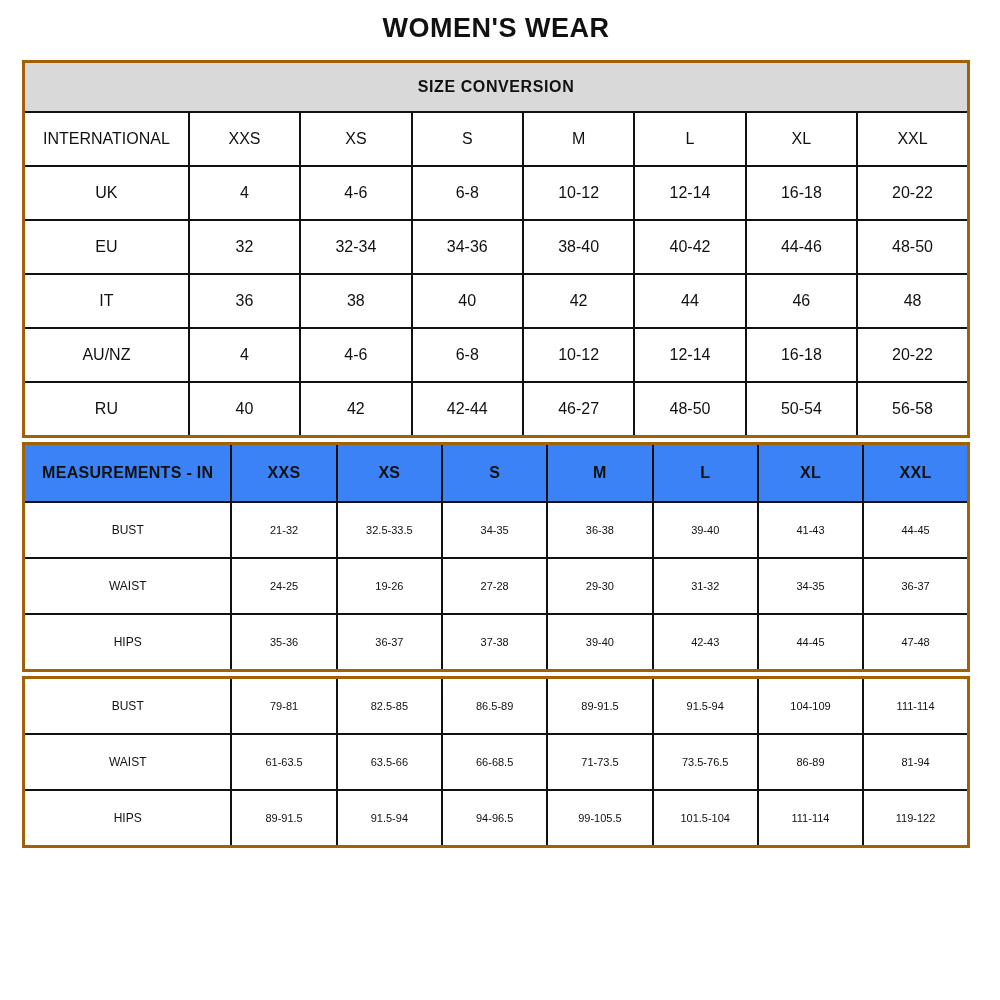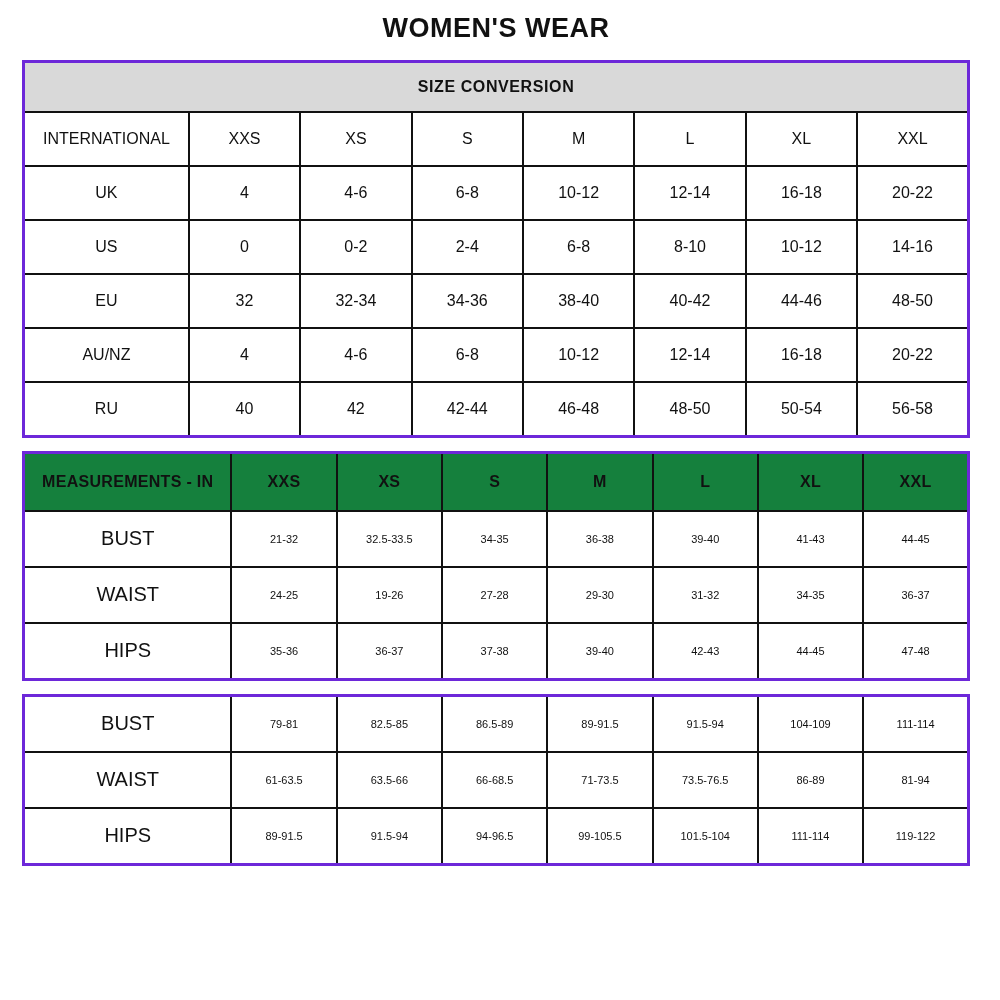--- a/index.html
+++ b/index.html
@@ -21,22 +21,22 @@
     text-align: center;
     font-size: 27px;
     font-weight: bold;
     letter-spacing: 0.5px;
     line-height: 1.25;
   }
   table.sizing-table {
     width: 100%;
     border-collapse: collapse;
     table-layout: fixed;
-    border: 3px solid #6d28d9;
-    margin-bottom: 13px;
+    border: 3px solid #a16207;
+    margin-bottom: 4px;
   }
   table.sizing-table th,
   table.sizing-table td {
     border: 2px solid #111111;
     text-align: center;
     vertical-align: middle;
     padding: 0 2px;
     overflow: hidden;
   }
   
@@ -54,32 +54,32 @@
   }
   .t-conv td.row-label {
     font-size: 16px;
   }
   .t-conv td {
     height: 52px;
     font-size: 16px;
   }
   
   .t-meas th.header-cell {
-    background: #15803d;
+    background: #3b82f6;
     height: 56px;
     font-weight: bold;
     font-size: 16px;
     letter-spacing: 0.3px;
   }
   .t-meas td {
     height: 54px;
     font-size: 11px;
   }
   .t-meas td.row-label {
-    font-size: 20px;
+    font-size: 12px;
   }
 </style>
 </head>
 <body>
 
 <div class="page">
 
   <h1 class="page-title">WOMEN'S WEAR</h1>
 
   <table class="sizing-table t-conv">
@@ -111,55 +111,55 @@
           <td class="row-label">UK</td>
           <td class="value-cell">4</td>
           <td class="value-cell">4-6</td>
           <td class="value-cell">6-8</td>
           <td class="value-cell">10-12</td>
           <td class="value-cell">12-14</td>
           <td class="value-cell">16-18</td>
           <td class="value-cell">20-22</td>
         </tr>
         <tr>
-          <td class="row-label">US</td>
-          <td class="value-cell">0</td>
-          <td class="value-cell">0-2</td>
-          <td class="value-cell">2-4</td>
-          <td class="value-cell">6-8</td>
-          <td class="value-cell">8-10</td>
-          <td class="value-cell">10-12</td>
-          <td class="value-cell">14-16</td>
-        </tr>
-        <tr>
           <td class="row-label">EU</td>
           <td class="value-cell">32</td>
           <td class="value-cell">32-34</td>
           <td class="value-cell">34-36</td>
           <td class="value-cell">38-40</td>
           <td class="value-cell">40-42</td>
           <td class="value-cell">44-46</td>
           <td class="value-cell">48-50</td>
         </tr>
         <tr>
+          <td class="row-label">IT</td>
+          <td class="value-cell">36</td>
+          <td class="value-cell">38</td>
+          <td class="value-cell">40</td>
+          <td class="value-cell">42</td>
+          <td class="value-cell">44</td>
+          <td class="value-cell">46</td>
+          <td class="value-cell">48</td>
+        </tr>
+        <tr>
           <td class="row-label">AU/NZ</td>
           <td class="value-cell">4</td>
           <td class="value-cell">4-6</td>
           <td class="value-cell">6-8</td>
           <td class="value-cell">10-12</td>
           <td class="value-cell">12-14</td>
           <td class="value-cell">16-18</td>
           <td class="value-cell">20-22</td>
         </tr>
         <tr>
           <td class="row-label">RU</td>
           <td class="value-cell">40</td>
           <td class="value-cell">42</td>
           <td class="value-cell">42-44</td>
-          <td class="value-cell">46-48</td>
+          <td class="value-cell">46-27</td>
           <td class="value-cell">48-50</td>
           <td class="value-cell">50-54</td>
           <td class="value-cell">56-58</td>
         </tr>
       </tbody>
   </table>
 
   <table class="sizing-table t-meas">
     <colgroup>
       <col style="width:22%">

